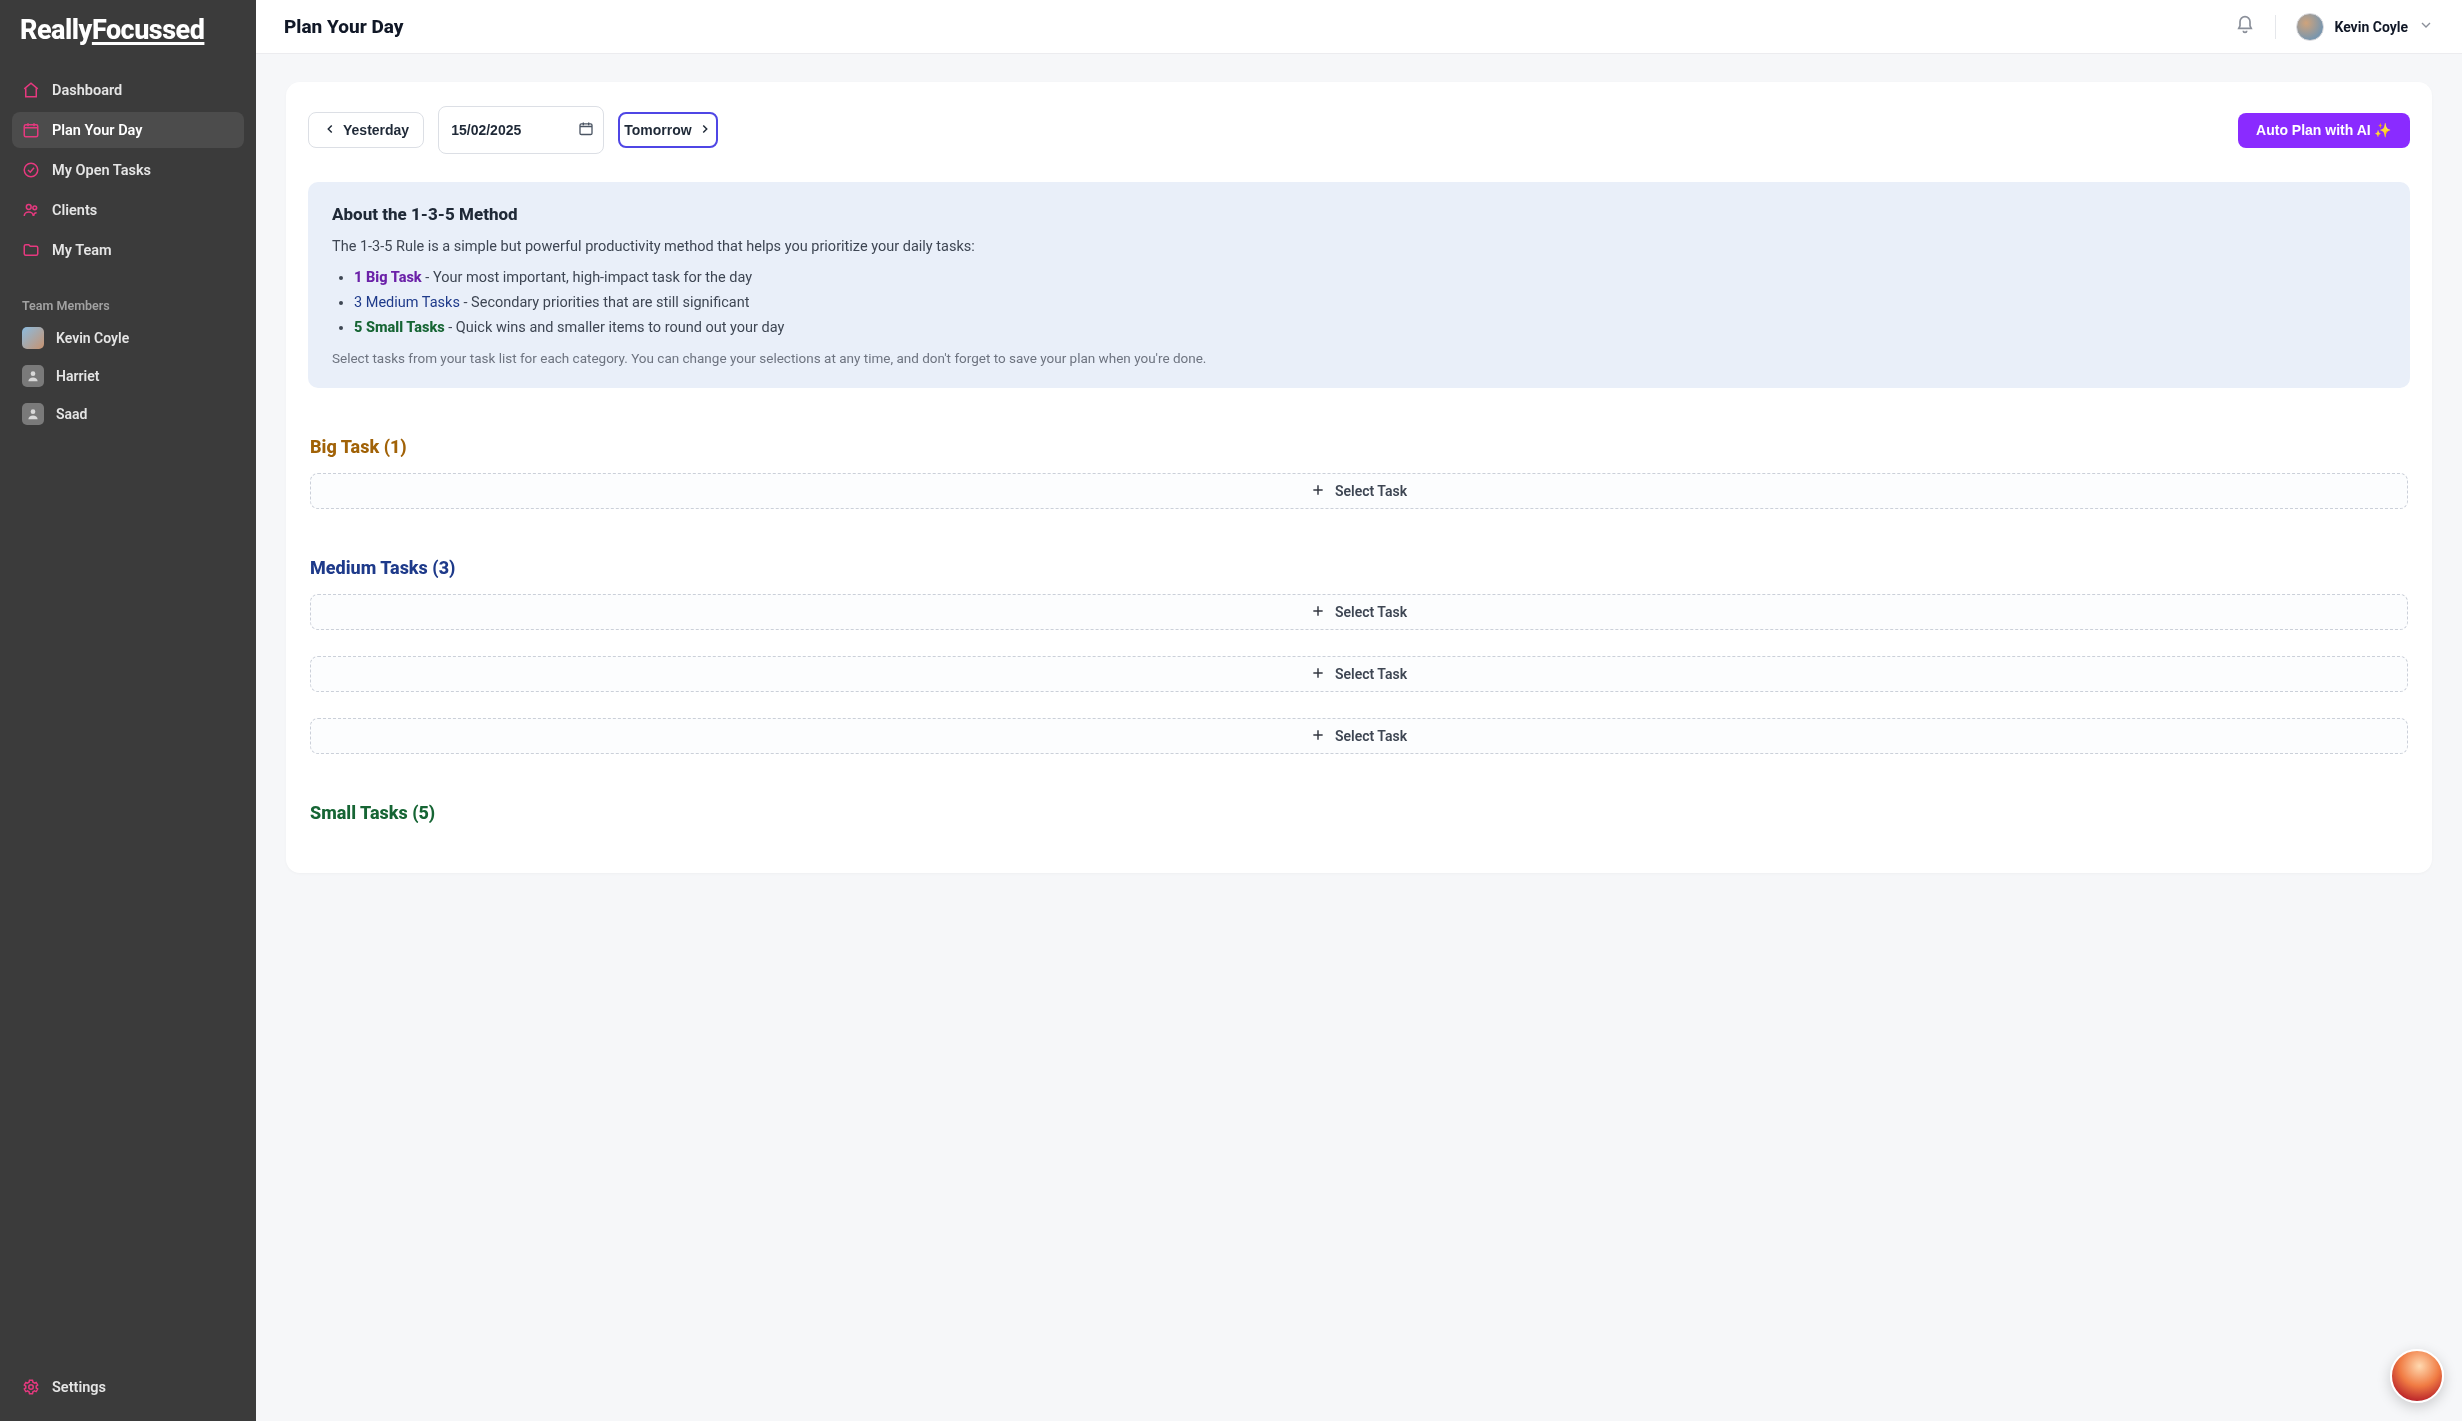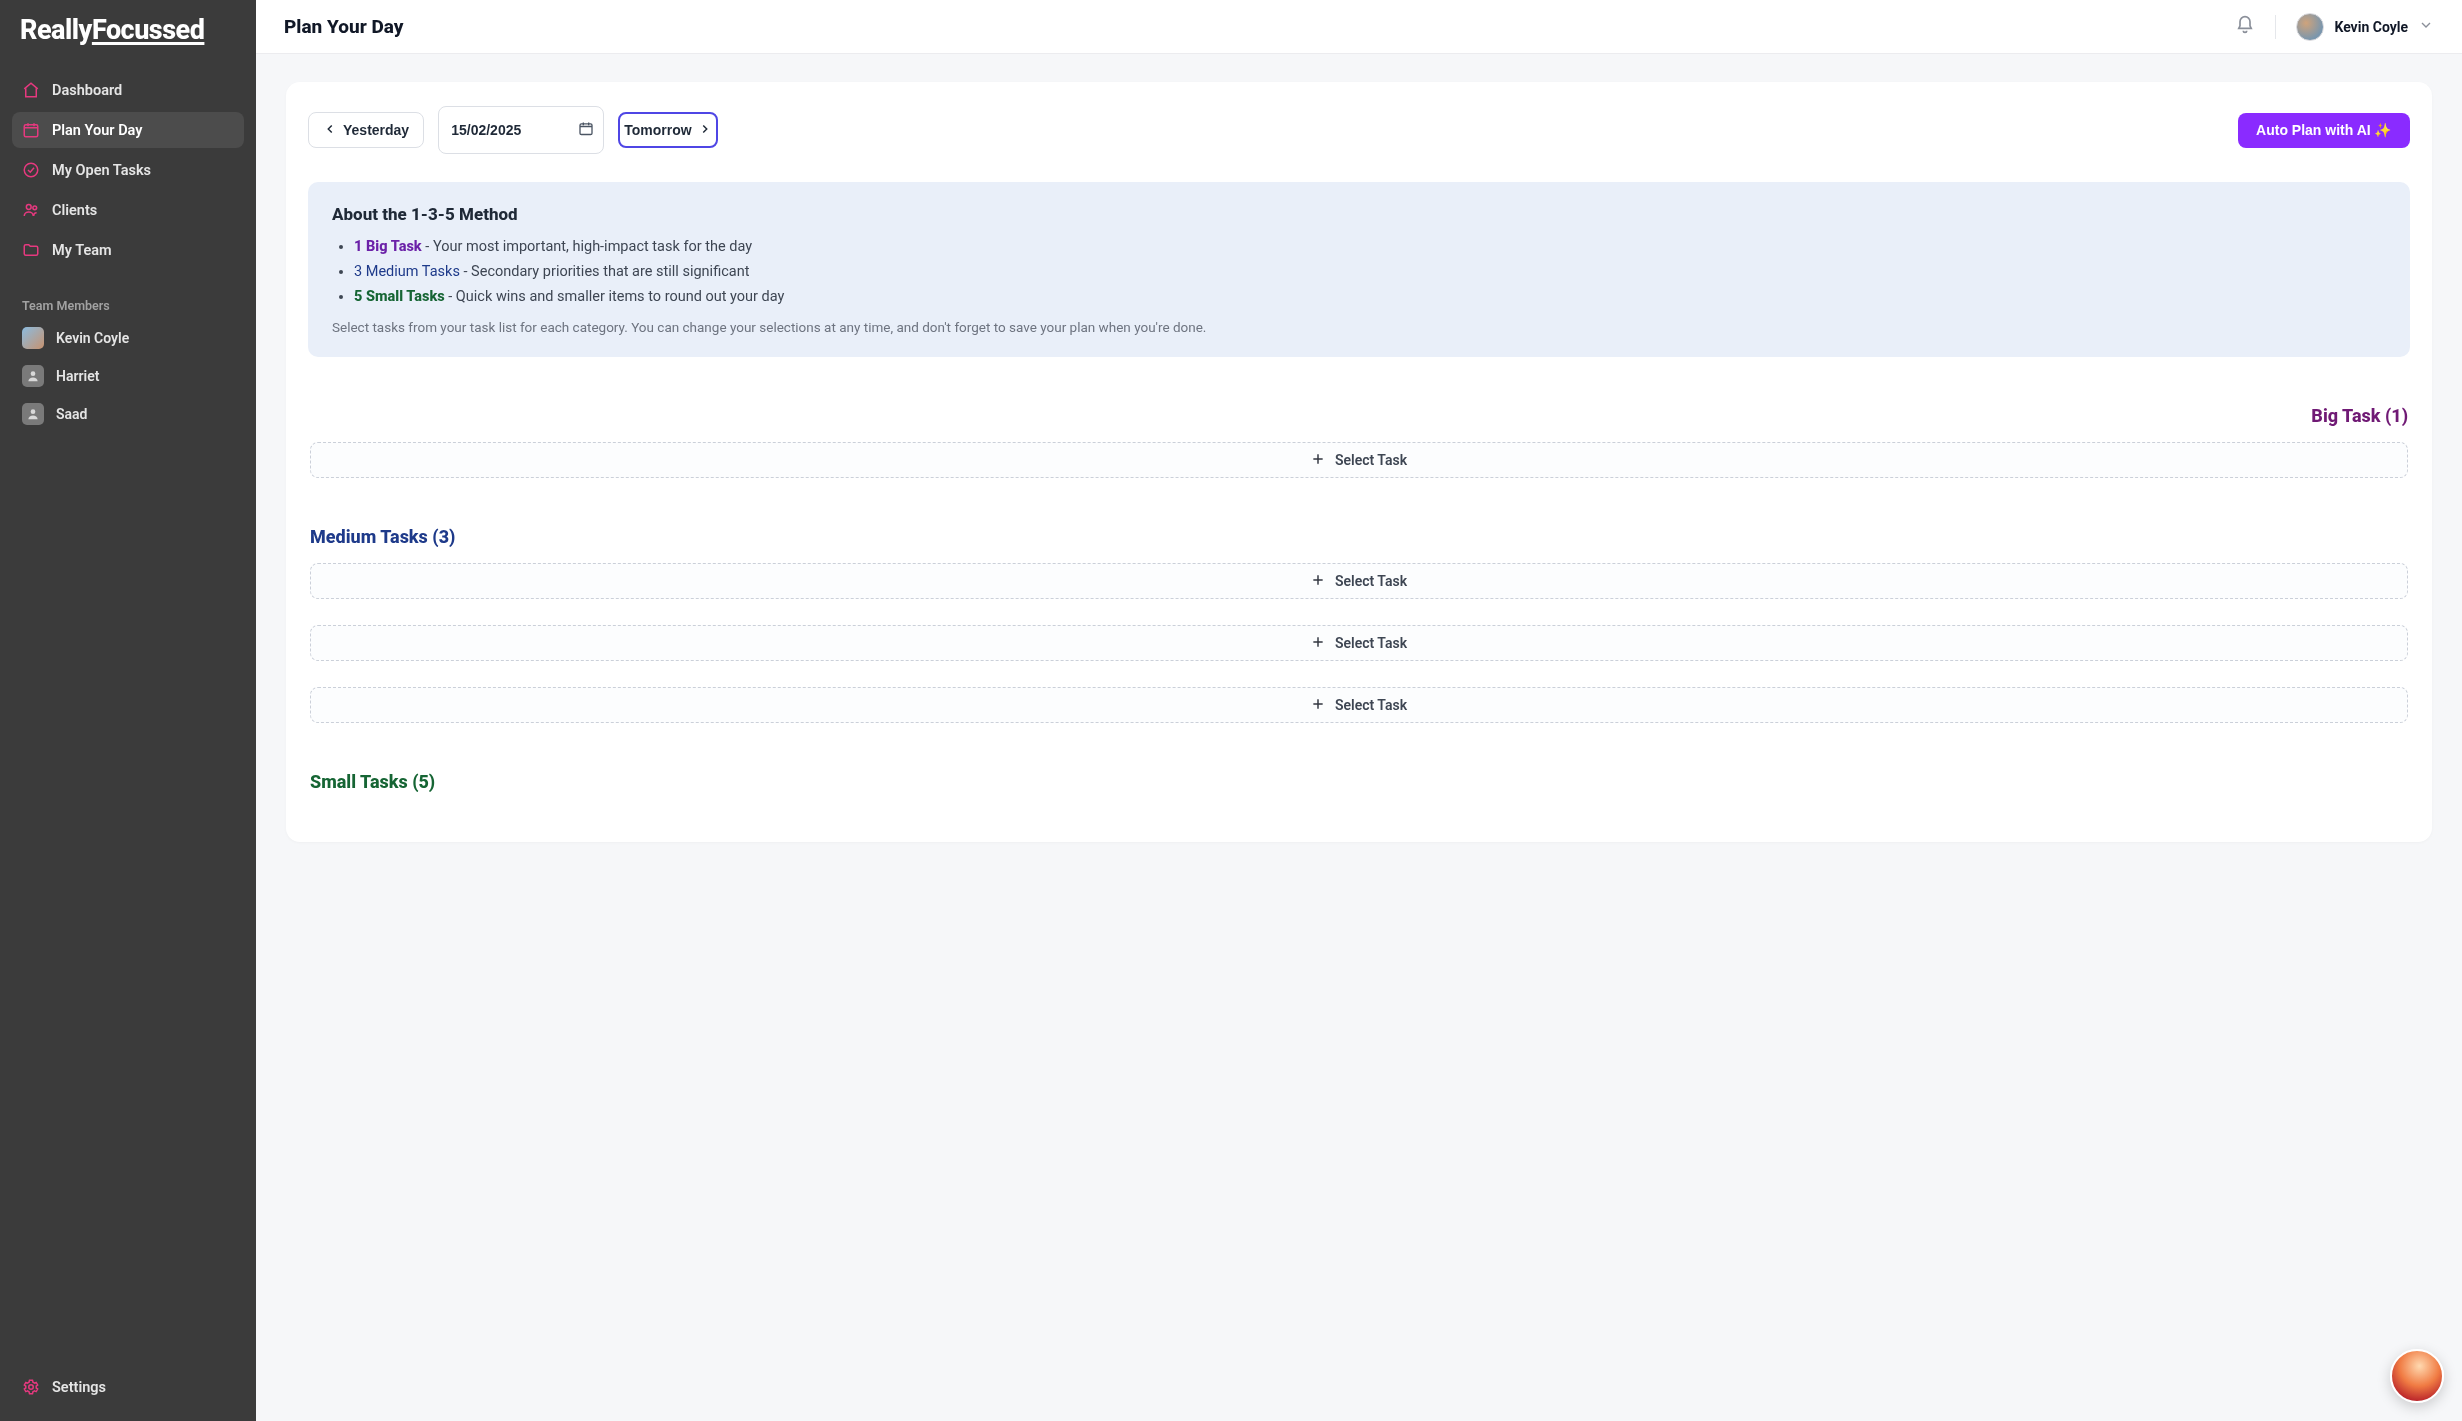--- a/index.html
+++ b/index.html
@@ -264,21 +264,21 @@
     color: #6e7480;
     font-size: 13.5px;
   }
 
   .section-block { margin-top: 48px; padding: 0 2px; }
   .section-heading {
     font-size: 18px;
     font-weight: 800;
     margin-bottom: 16px;
   }
-  .section-heading.big { color: #701a75; text-align: right; }
+  .section-heading.big { color: #a16207; }
   .section-heading.med { color: #1e3a8a; }
   .section-heading.sml { color: #166534; }
   .slot {
     border: 1.5px dashed #cbd0d9;
     border-radius: 8px;
     height: 36px;
     display: flex;
     align-items: center;
     justify-content: center;
     gap: 10px;
@@ -462,20 +462,21 @@
             </button>
           </div>
 
           <button class="btn-primary">
             <span>Auto Plan with AI ✨</span>
           </button>
         </div>
 
         <div class="info-box">
           <div class="info-title">About the 1-3-5 Method</div>
+          <p class="info-intro">The 1-3-5 Rule is a simple but powerful productivity method that helps you prioritize your daily tasks:</p>
           <ul class="info-list">
             <li>
               <span class="highlight-big">1 Big Task</span><span> - Your most important, high-impact task for the day</span>
             </li>
             <li>
               <span class="highlight-med">3 Medium Tasks</span><span> - Secondary priorities that are still significant</span>
             </li>
             <li>
               <span class="highlight-sml">5 Small Tasks</span><span> - Quick wins and smaller items to round out your day</span>
             </li>

